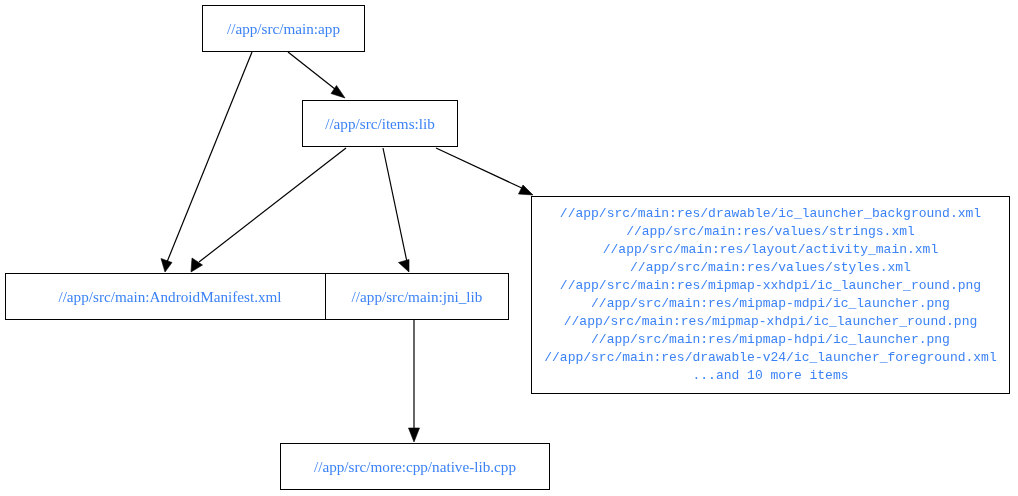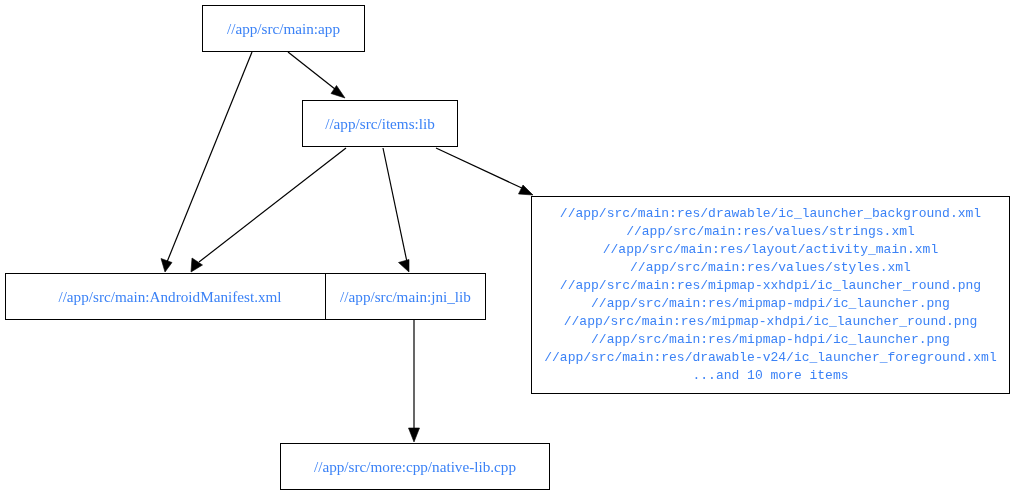--- a/index.html
+++ b/index.html
@@ -106,21 +106,21 @@
   </div>
 
   <div class="node-box" style="left:302px; top:100px; width:156px; height:47px;">
     <span class="node-label">//app/src/items:lib</span>
   </div>
 
   <div class="node-box" style="left:5px; top:273px; width:330px; height:47px;">
     <span class="node-label">//app/src/main:AndroidManifest.xml</span>
   </div>
 
-  <div class="node-box" style="left:325px; top:273px; width:161px; height:47px;">
+  <div class="node-box" style="left:325px; top:273px; width:184px; height:47px;">
     <span class="node-label">//app/src/main:jni_lib</span>
   </div>
 
   <div class="node-box node-multiline" style="left:531px; top:196px; width:479px; height:198px;">
     <span class="node-label">//app/src/main:res/drawable/ic_launcher_background.xml
 //app/src/main:res/values/strings.xml
 //app/src/main:res/layout/activity_main.xml
 //app/src/main:res/values/styles.xml
 //app/src/main:res/mipmap-xxhdpi/ic_launcher_round.png
 //app/src/main:res/mipmap-mdpi/ic_launcher.png

